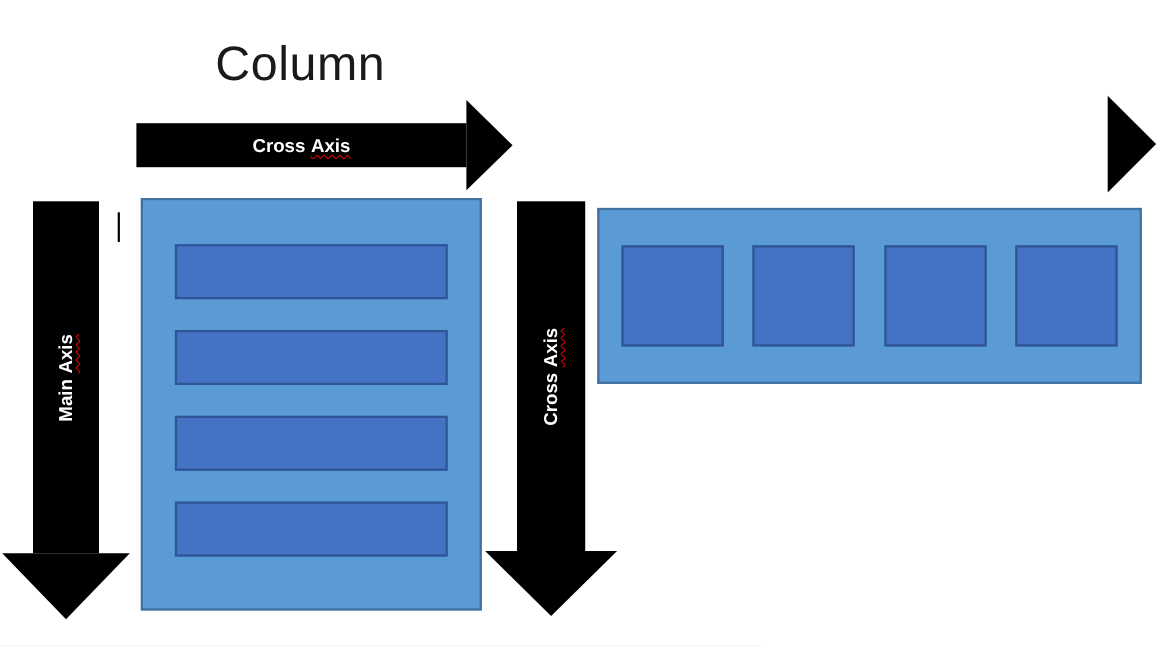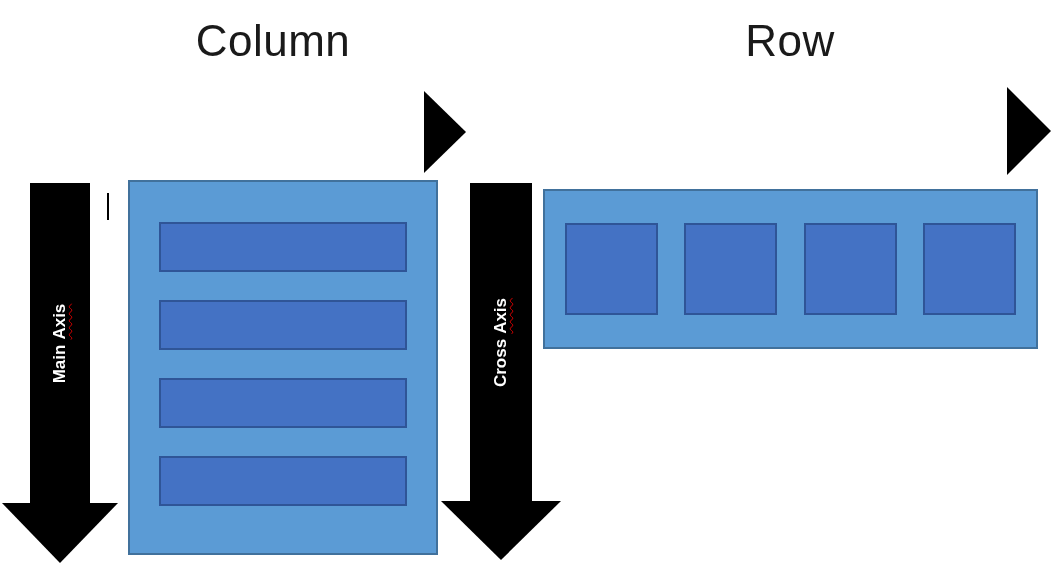--- a/index.html
+++ b/index.html
@@ -13,21 +13,21 @@
     --title_color: #1a1a1a;
     --page_bg: #FFFFFF;
   }
   * { margin:0; padding:0; box-sizing:border-box; }
   html,body { background:#e8e8e8; font-family:"Liberation Sans", sans-serif; }
   .canvas {
     position:relative; width:1054px; height:587px;
     background:var(--page_bg); overflow:hidden;
   }
   .title {
-    position:absolute; top:16px; text-align:center;
+    position:absolute; top:34px; text-align:center;
     font-size:44px; font-weight:400; color:var(--title_color);
     letter-spacing:0.5px;
   }
   .title-column { left:118px; width:310px; }
   .title-row    { left:640px; width:300px; }
 
   .arrow-shaft {
     position:absolute; background:var(--arrow_fill);
     display:flex; align-items:center; justify-content:center;
   }
@@ -89,22 +89,26 @@
     position:absolute; left:107px; top:193px; width:2px; height:27px;
     background:#000;
   }
 </style>
 </head>
 <body>
 
 <div class="canvas">
 
   <div class="title title-column">Column</div>
-  <div class="title title-row">Row</div>
 
+  <div class="arrow-shaft" style="left:124px; top:112px; width:300px; height:40px;">
+    <span class="arrow-label">
+      <span class="w1">Cross</span><span class="misspell">Axis</span>
+    </span>
+  </div>
   <div class="arrow-head head-right-sm" style="left:424px; top:91px;"></div>
 
   <div class="arrow-shaft vshaft" style="left:30px; top:183px; width:60px; height:320px;">
     <span class="arrow-label vlabel">
       <span class="w1">Main</span><span class="misspell">Axis</span>
     </span>
   </div>
   <div class="arrow-head head-down-l" style="left:2px; top:503px;"></div>
 
   <div class="tick-mark"></div>

